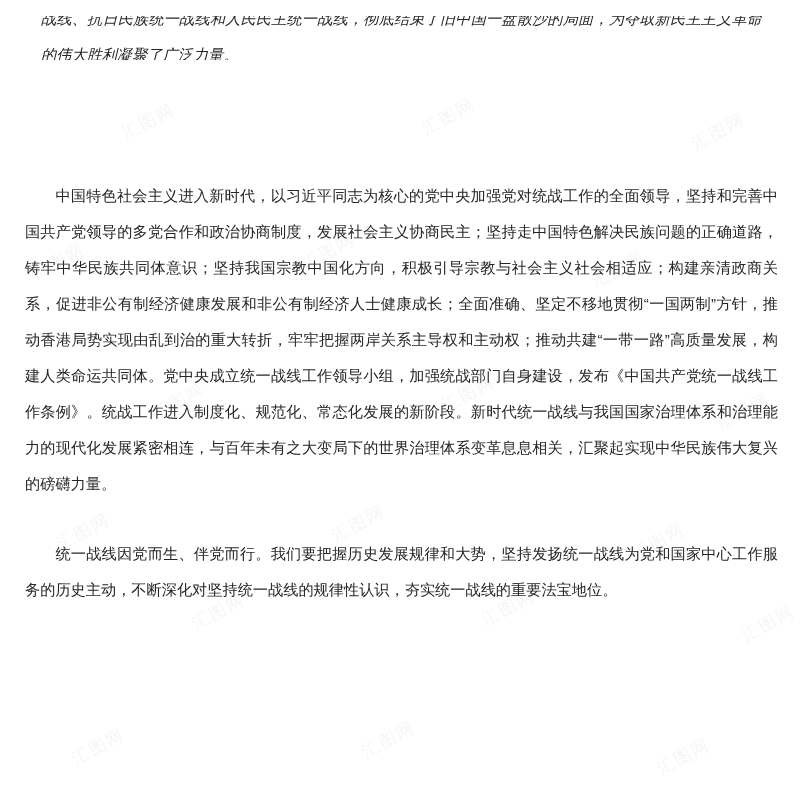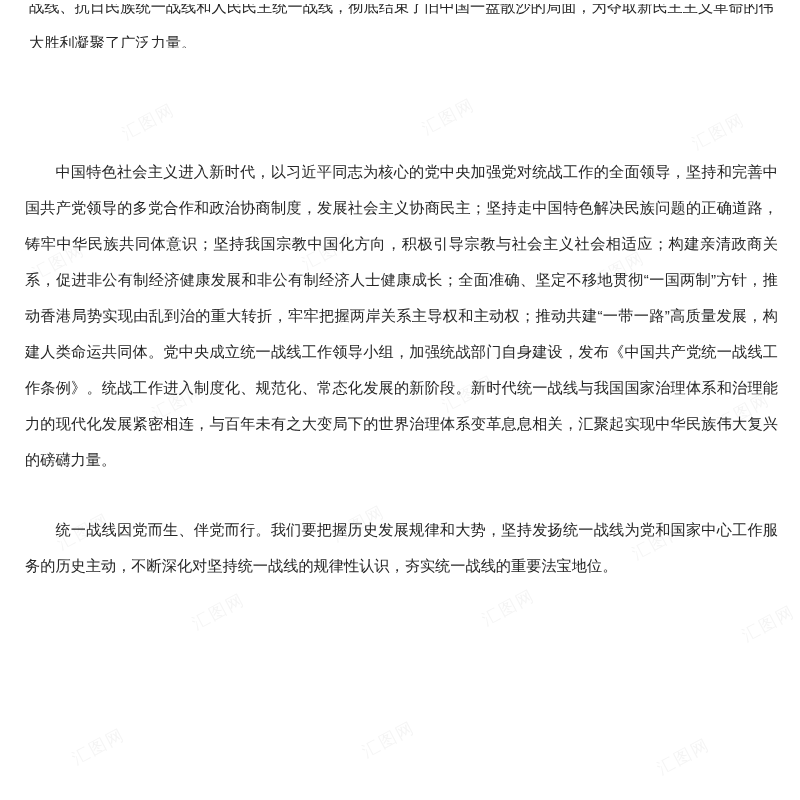--- a/index.html
+++ b/index.html
@@ -45,25 +45,26 @@
   #content {
     position: relative;
     z-index: 1;
     padding: 0 22px 0 25px;
     box-sizing: border-box;
     width: 800px;
   }
 
   
   .clipped-top {
-    margin: 4px;
+    margin: 16px;
     padding: 0;
     height: 44px;
     overflow: hidden;
     position: relative;
+    font-style: italic;
   }
   .clipped-top .inner {
     position: absolute;
     left: 0;
     right: 0;
     top: -15px;
   }
 
   p.para {
     margin: 0;

